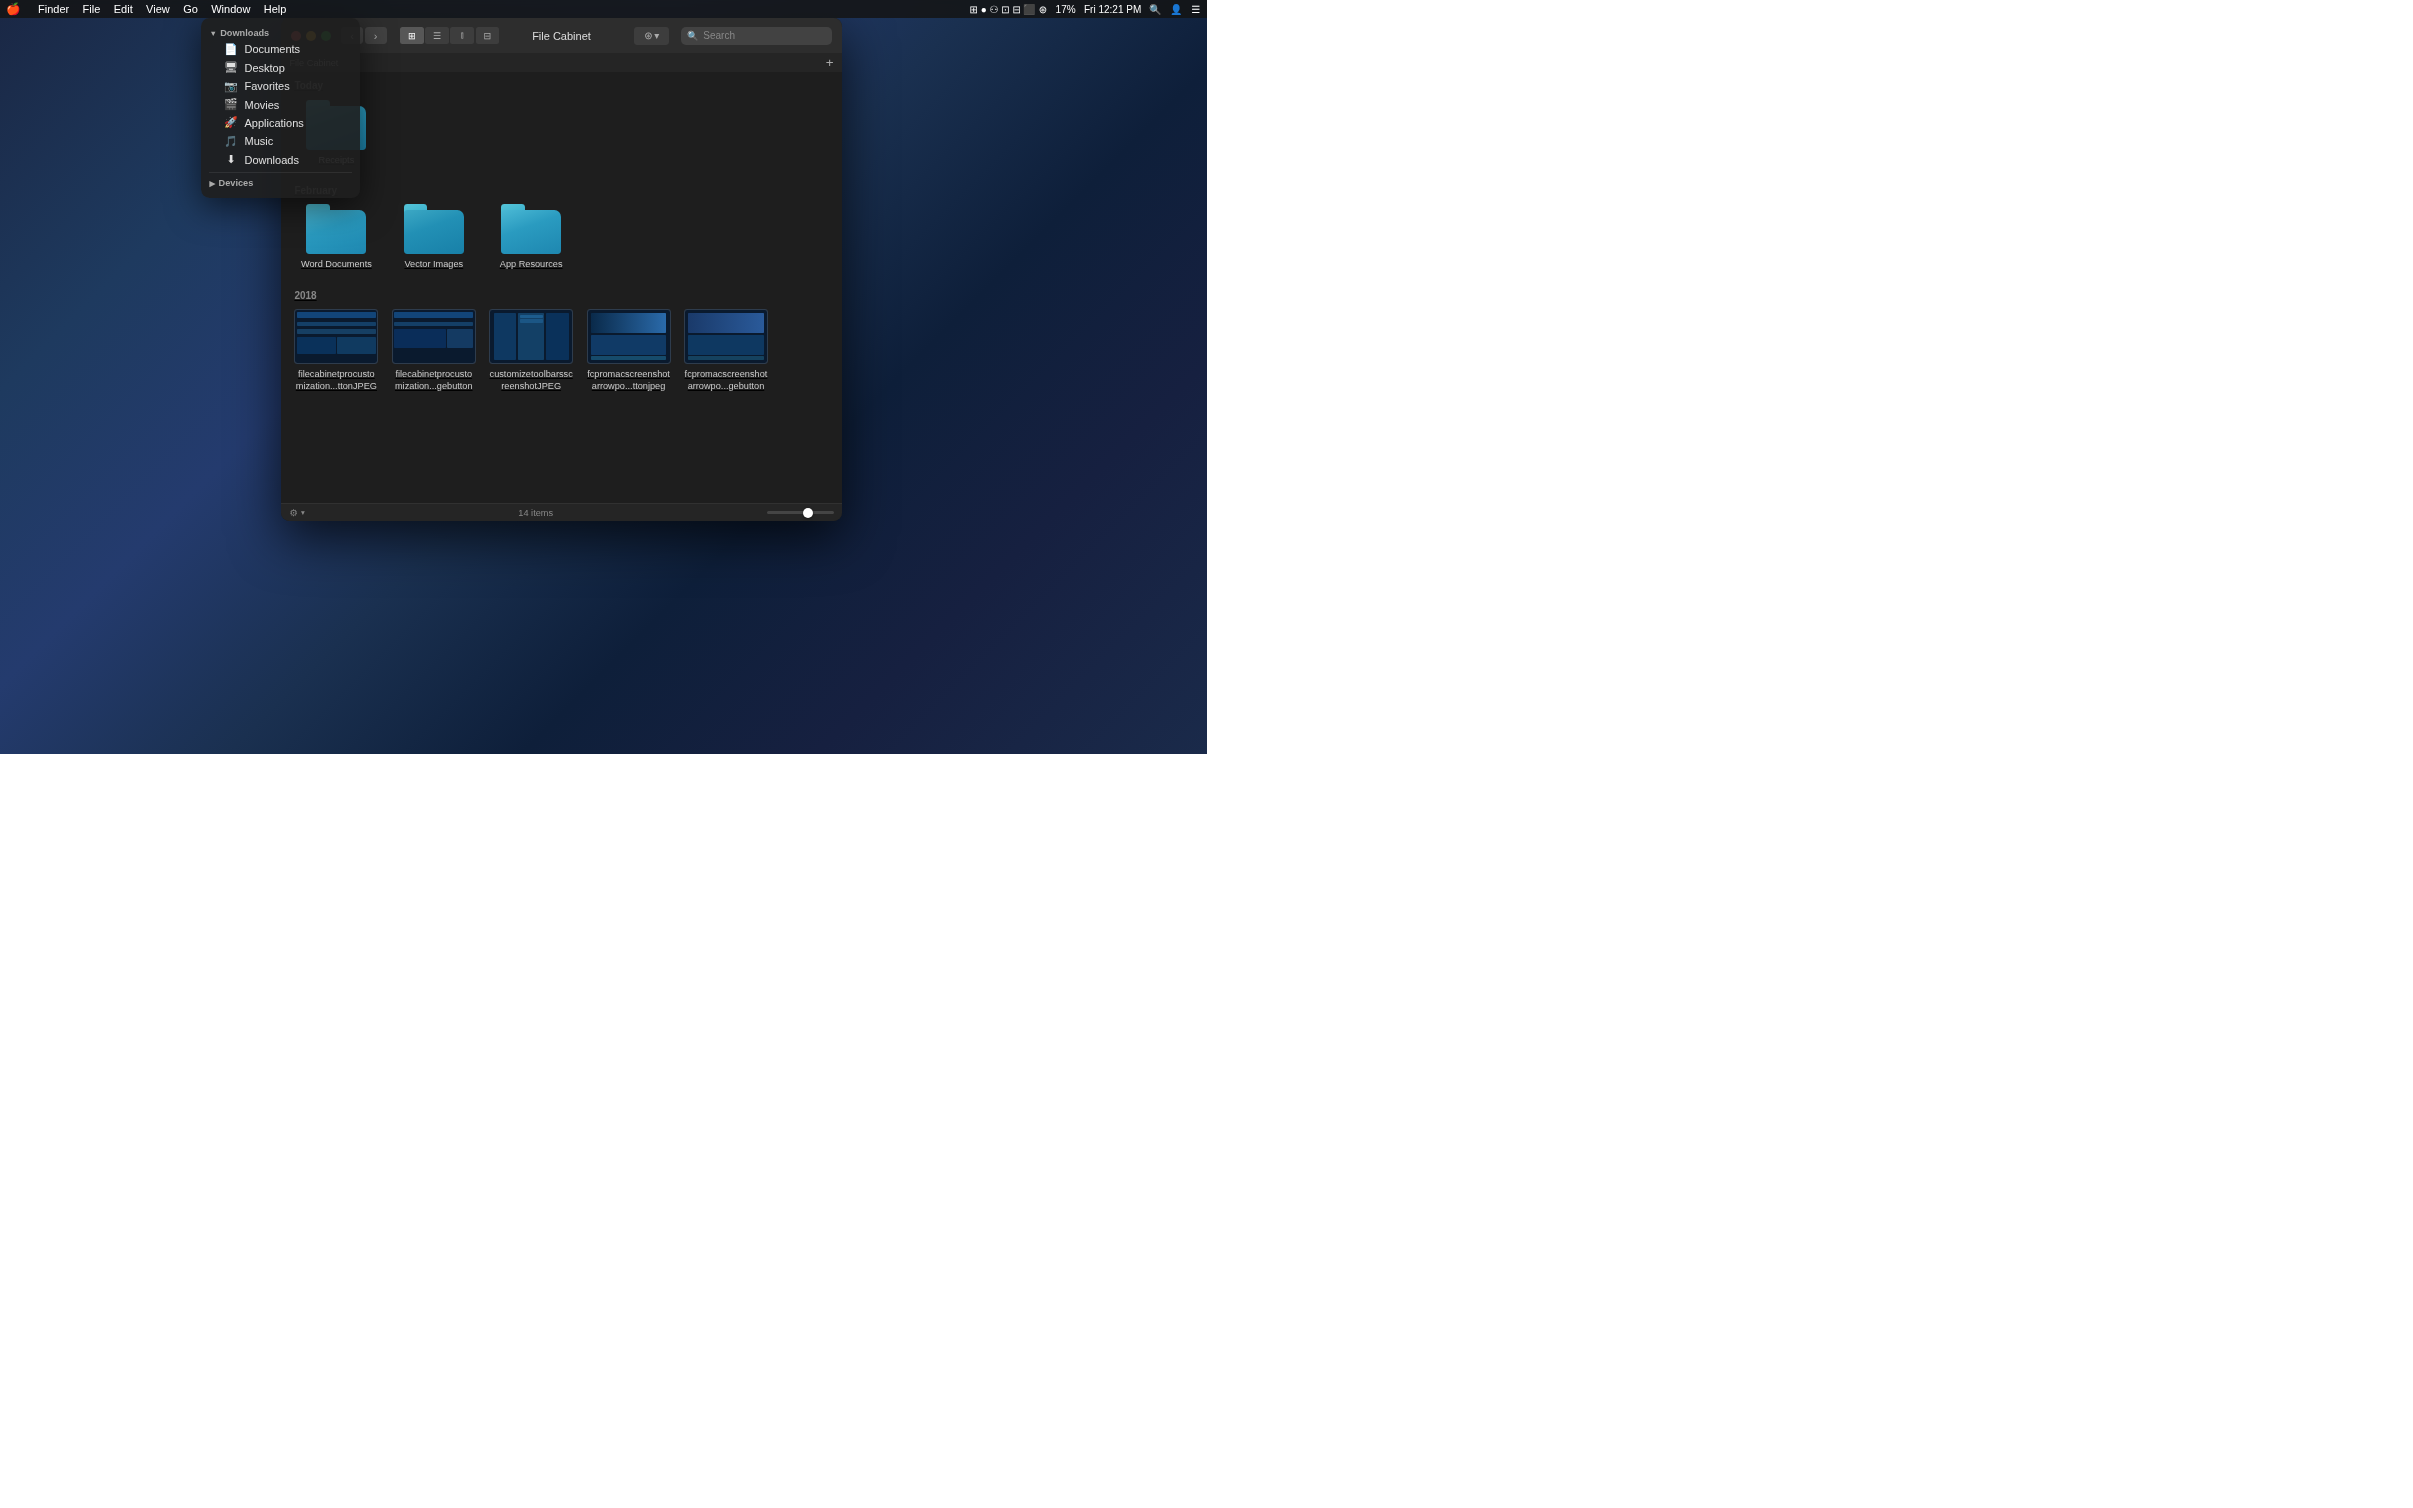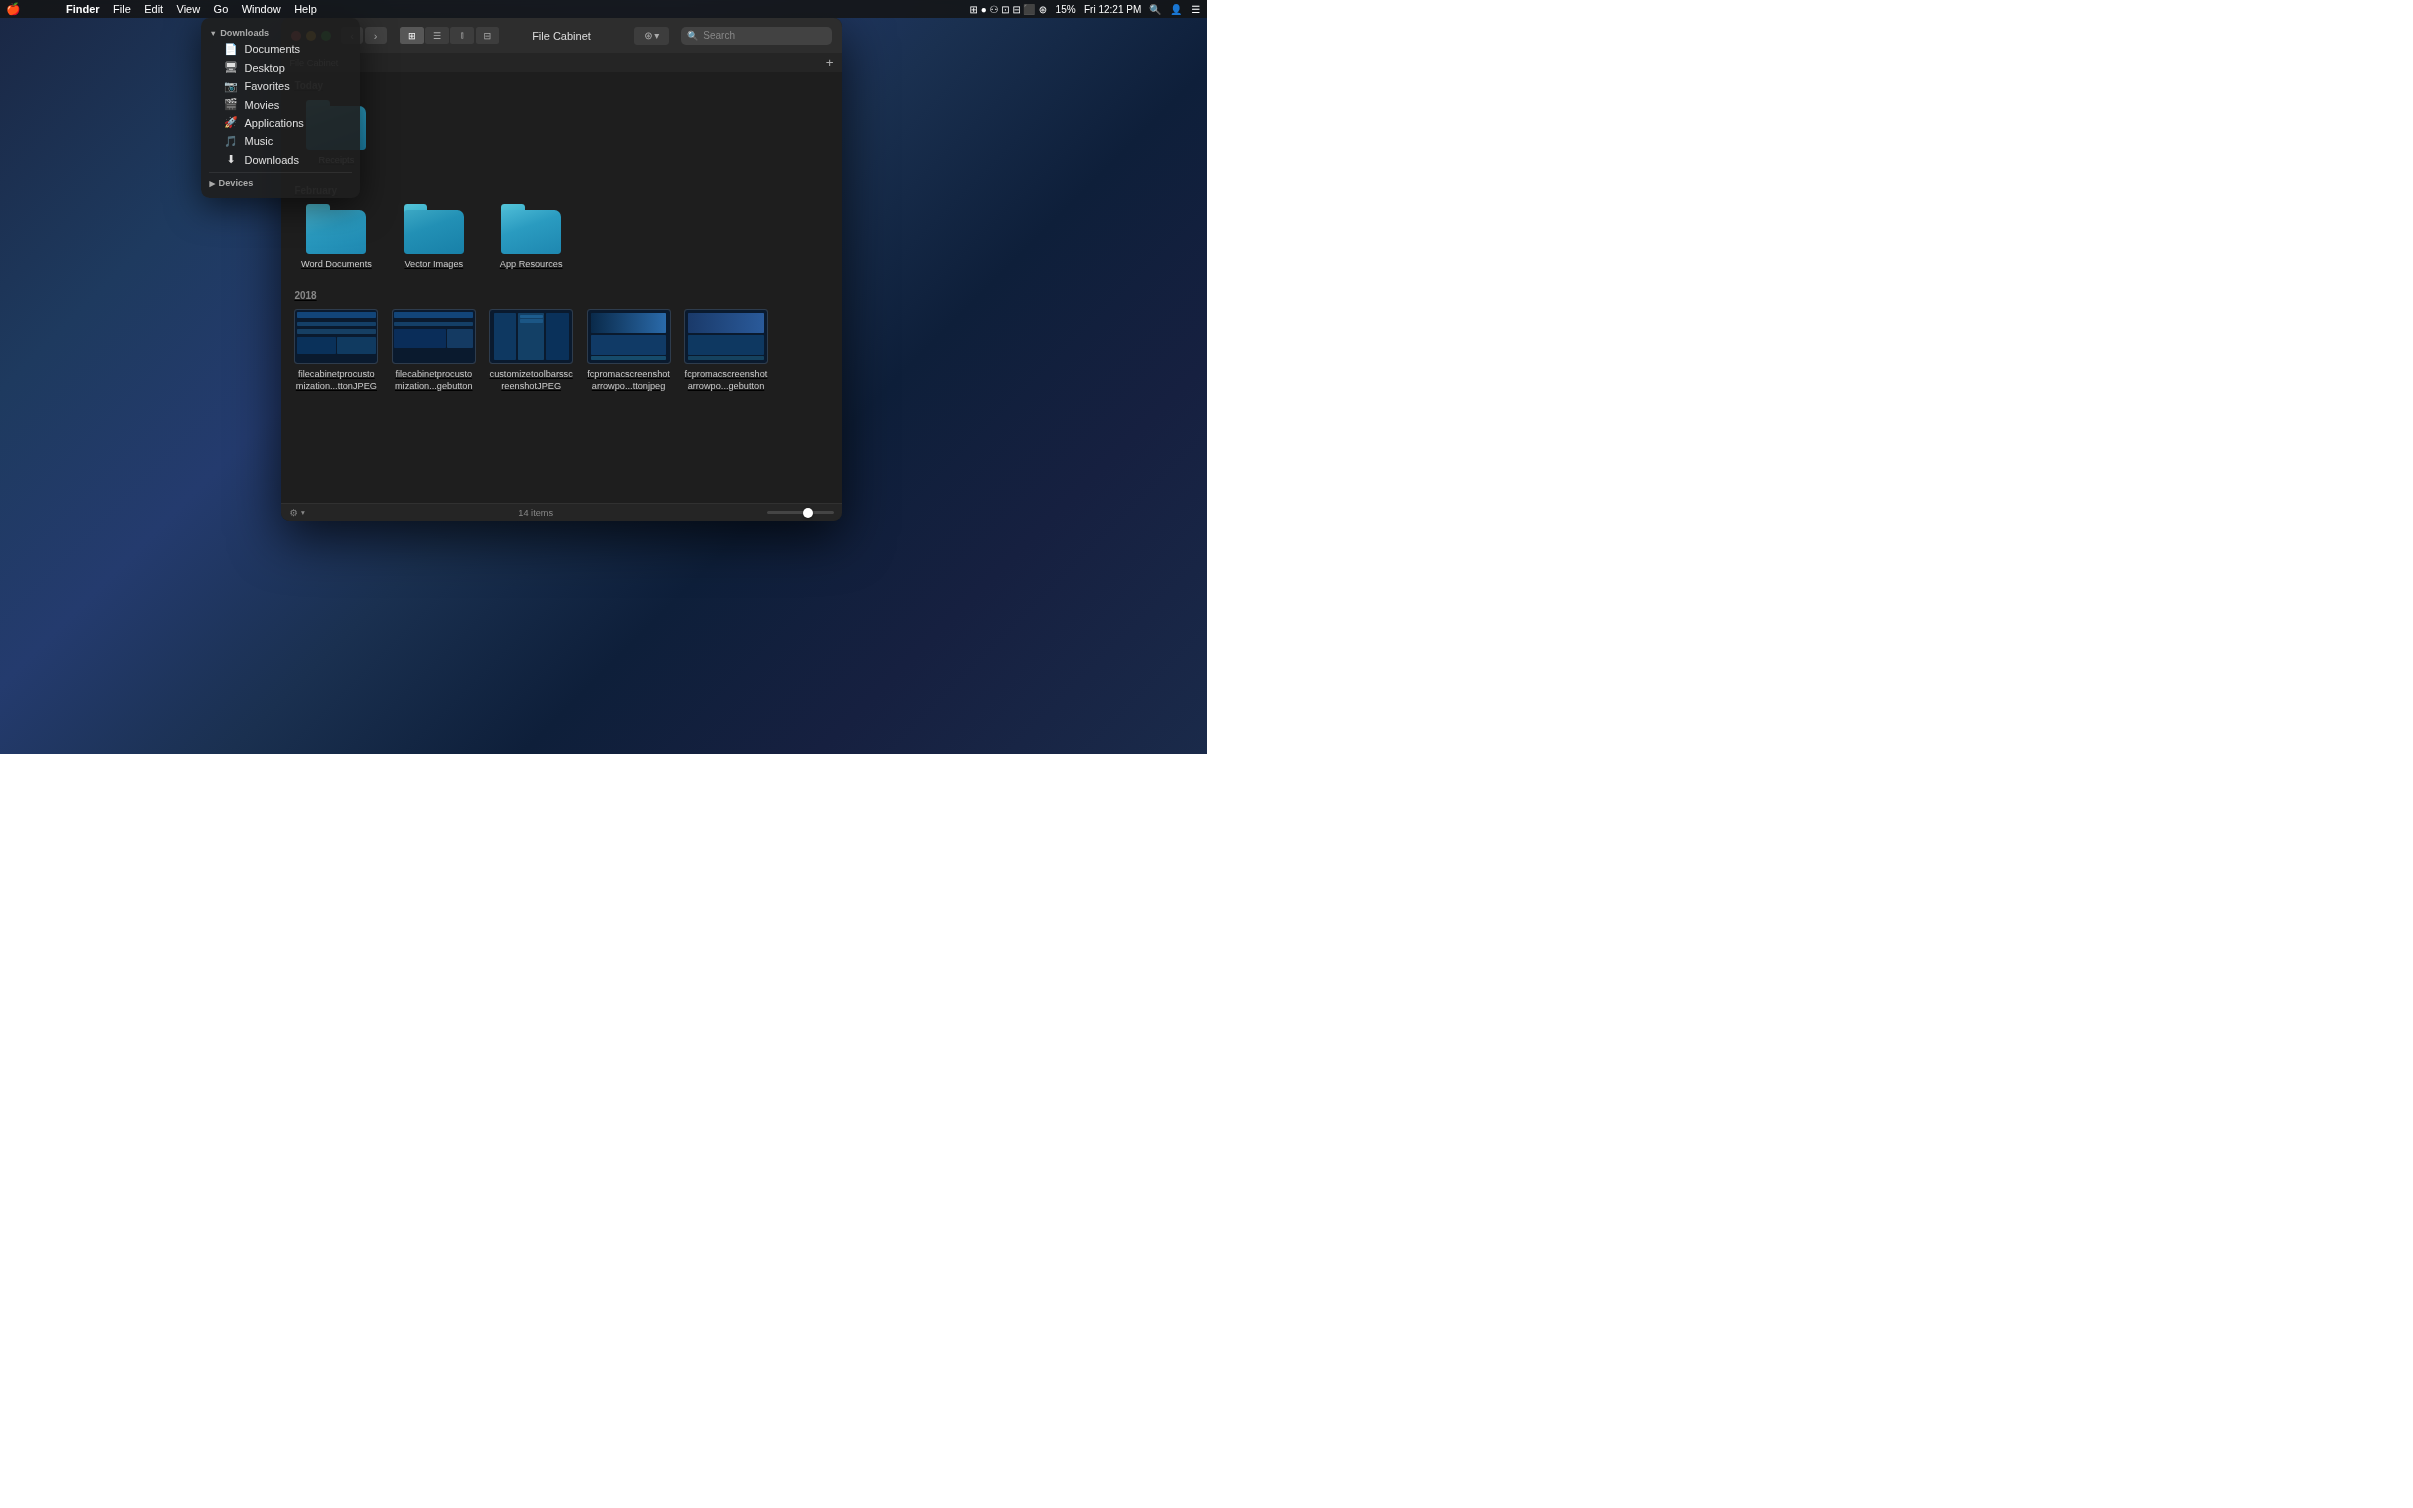--- a/index.html
+++ b/index.html
@@ -42,22 +42,21 @@
     .apple-logo {
       font-size: 11.7px;
       margin-right: 3.4px;
     }
     .menubar-item {
       color: #fff;
       font-size: 11px;
       cursor: default;
     }
     .menubar-item.bold {
-      font-weight: 700;
-      margin-left: 28px;
+      font-weight: 400;
     }
     .menubar-right {
       margin-left: auto;
       display: flex;
       align-items: center;
       gap: 8.4px;
       font-size: 10px;
       color: #fff;
     }
 
@@ -429,21 +428,21 @@
     <span class="menubar-item bold">Finder</span>
     <span class="menubar-item">File</span>
     <span class="menubar-item">Edit</span>
     <span class="menubar-item">View</span>
     <span class="menubar-item">Go</span>
     <span class="menubar-item">Window</span>
     <span class="menubar-item">Help</span>
   </div>
   <div class="menubar-right">
     <span>⊞ ● ⚇ ⊡ ⊟ ⬛ ⊛</span>
-    <span>15%</span>
+    <span>17%</span>
     <span>Fri 12:21 PM</span>
     <span>🔍</span>
     <span>👤</span>
     <span>☰</span>
   </div>
 </div>
 
 <div class="sidebar">
   <div class="sidebar-section-header">
     <span class="chevron">▼</span>

